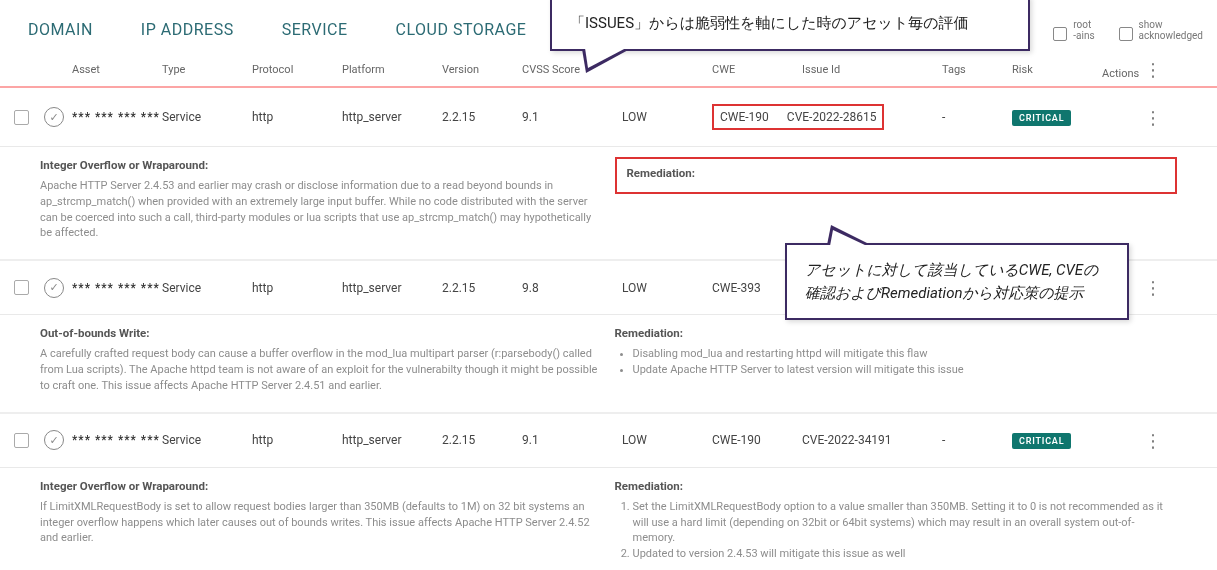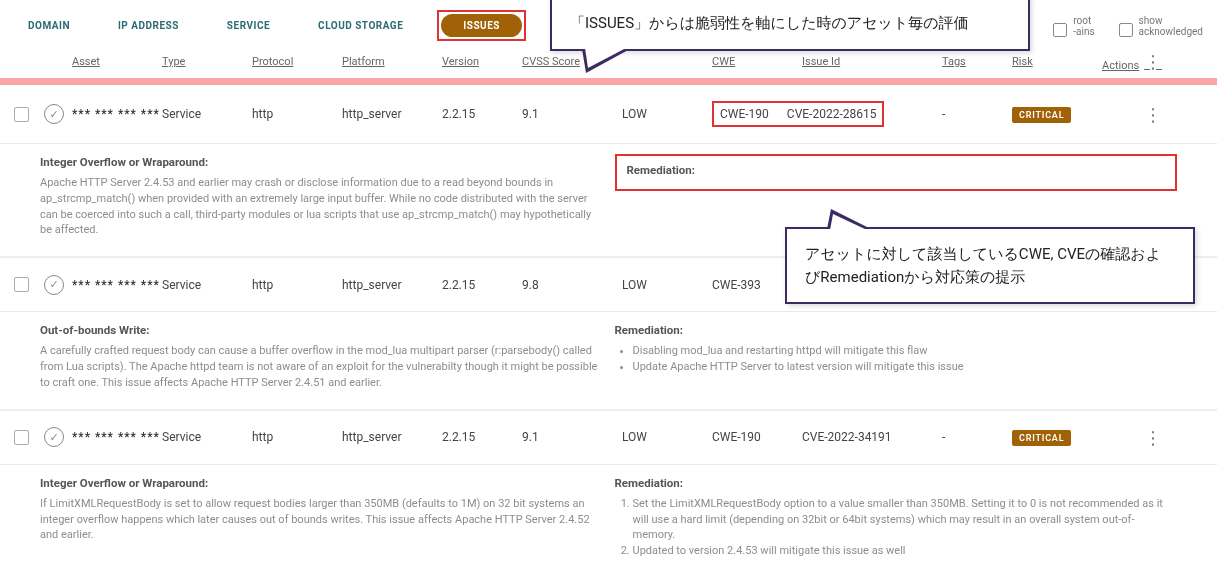--- a/index.html
+++ b/index.html
@@ -17,22 +17,22 @@
   
   .tabs-bar {
     display: flex;
     align-items: center;
     padding: 10px 14px 4px 14px;
     gap: 20px;
     position: relative;
   }
   .tab {
     color: #2c6b74;
-    font-weight: 700;
-    font-size: 10px;
+    font-weight: 400;
+    font-size: 16px;
     letter-spacing: .5px;
     padding: 6px 14px;
     cursor: pointer;
   }
   .active-tab-frame {
     border: 2px solid #d33;
     padding: 2px;
     display: inline-flex;
   }
   .tab.active {
@@ -57,22 +57,21 @@
   .top-right .stack { display: flex; flex-direction: column; line-height: 1.1; }
 
   
   .thead {
     display: grid;
     grid-template-columns: 30px 28px 90px 90px 90px 100px 80px 100px 90px 90px 140px 70px 90px 60px;
     align-items: center;
     padding: 6px 14px;
     font-size: 11px;
     color: #666;
-    border-bottom: 7px solid #fca5a5;
-    text-decoration: underline;
+    border-bottom: 2px solid #fca5a5;
   }
   .thead div { white-space: nowrap; }
   .thead .more { text-align: right; font-size: 18px; color: #777; cursor: pointer; }
 
   
   .row {
     display: grid;
     grid-template-columns: 30px 28px 90px 90px 90px 100px 80px 100px 90px 90px 140px 70px 90px 60px;
     align-items: center;
     padding: 16px 14px;
@@ -93,21 +92,21 @@
 
   .cwe-issue-frame {
     border:2px solid #d33;
     padding:4px 6px;
     display:inline-flex;
     gap:18px;
     align-items:center;
   }
 
   .badge {
-    background:#a16207;
+    background:#0f766e;
     color:#fff;
     font-size:9px;
     letter-spacing:.8px;
     padding:3px 7px;
     border-radius:2px;
     font-weight:600;
   }
 
   
   .detail {
@@ -151,21 +150,21 @@
     border-top: 24px solid #3c2a62;
   }
   #callout-top .tail-inner {
     position:absolute; left: 33px; bottom: -19px;
     width:0;height:0;
     border-left: 3px solid transparent;
     border-right: 38px solid transparent;
     border-top: 20px solid #fff;
   }
 
-  #callout-bottom { top: 227px; left: 785px; width: 410px; }
+  #callout-bottom { top: 243px; left: 785px; width: 344px; font-style: italic; }
   #callout-bottom .tail {
     left: 40px; top: -20px;
     border-left: 4px solid transparent;
     border-right: 40px solid transparent;
     border-bottom: 20px solid #3c2a62;
   }
   #callout-bottom .tail-inner {
     position:absolute; left: 43px; top: -15px;
     width:0;height:0;
     border-left: 3px solid transparent;

